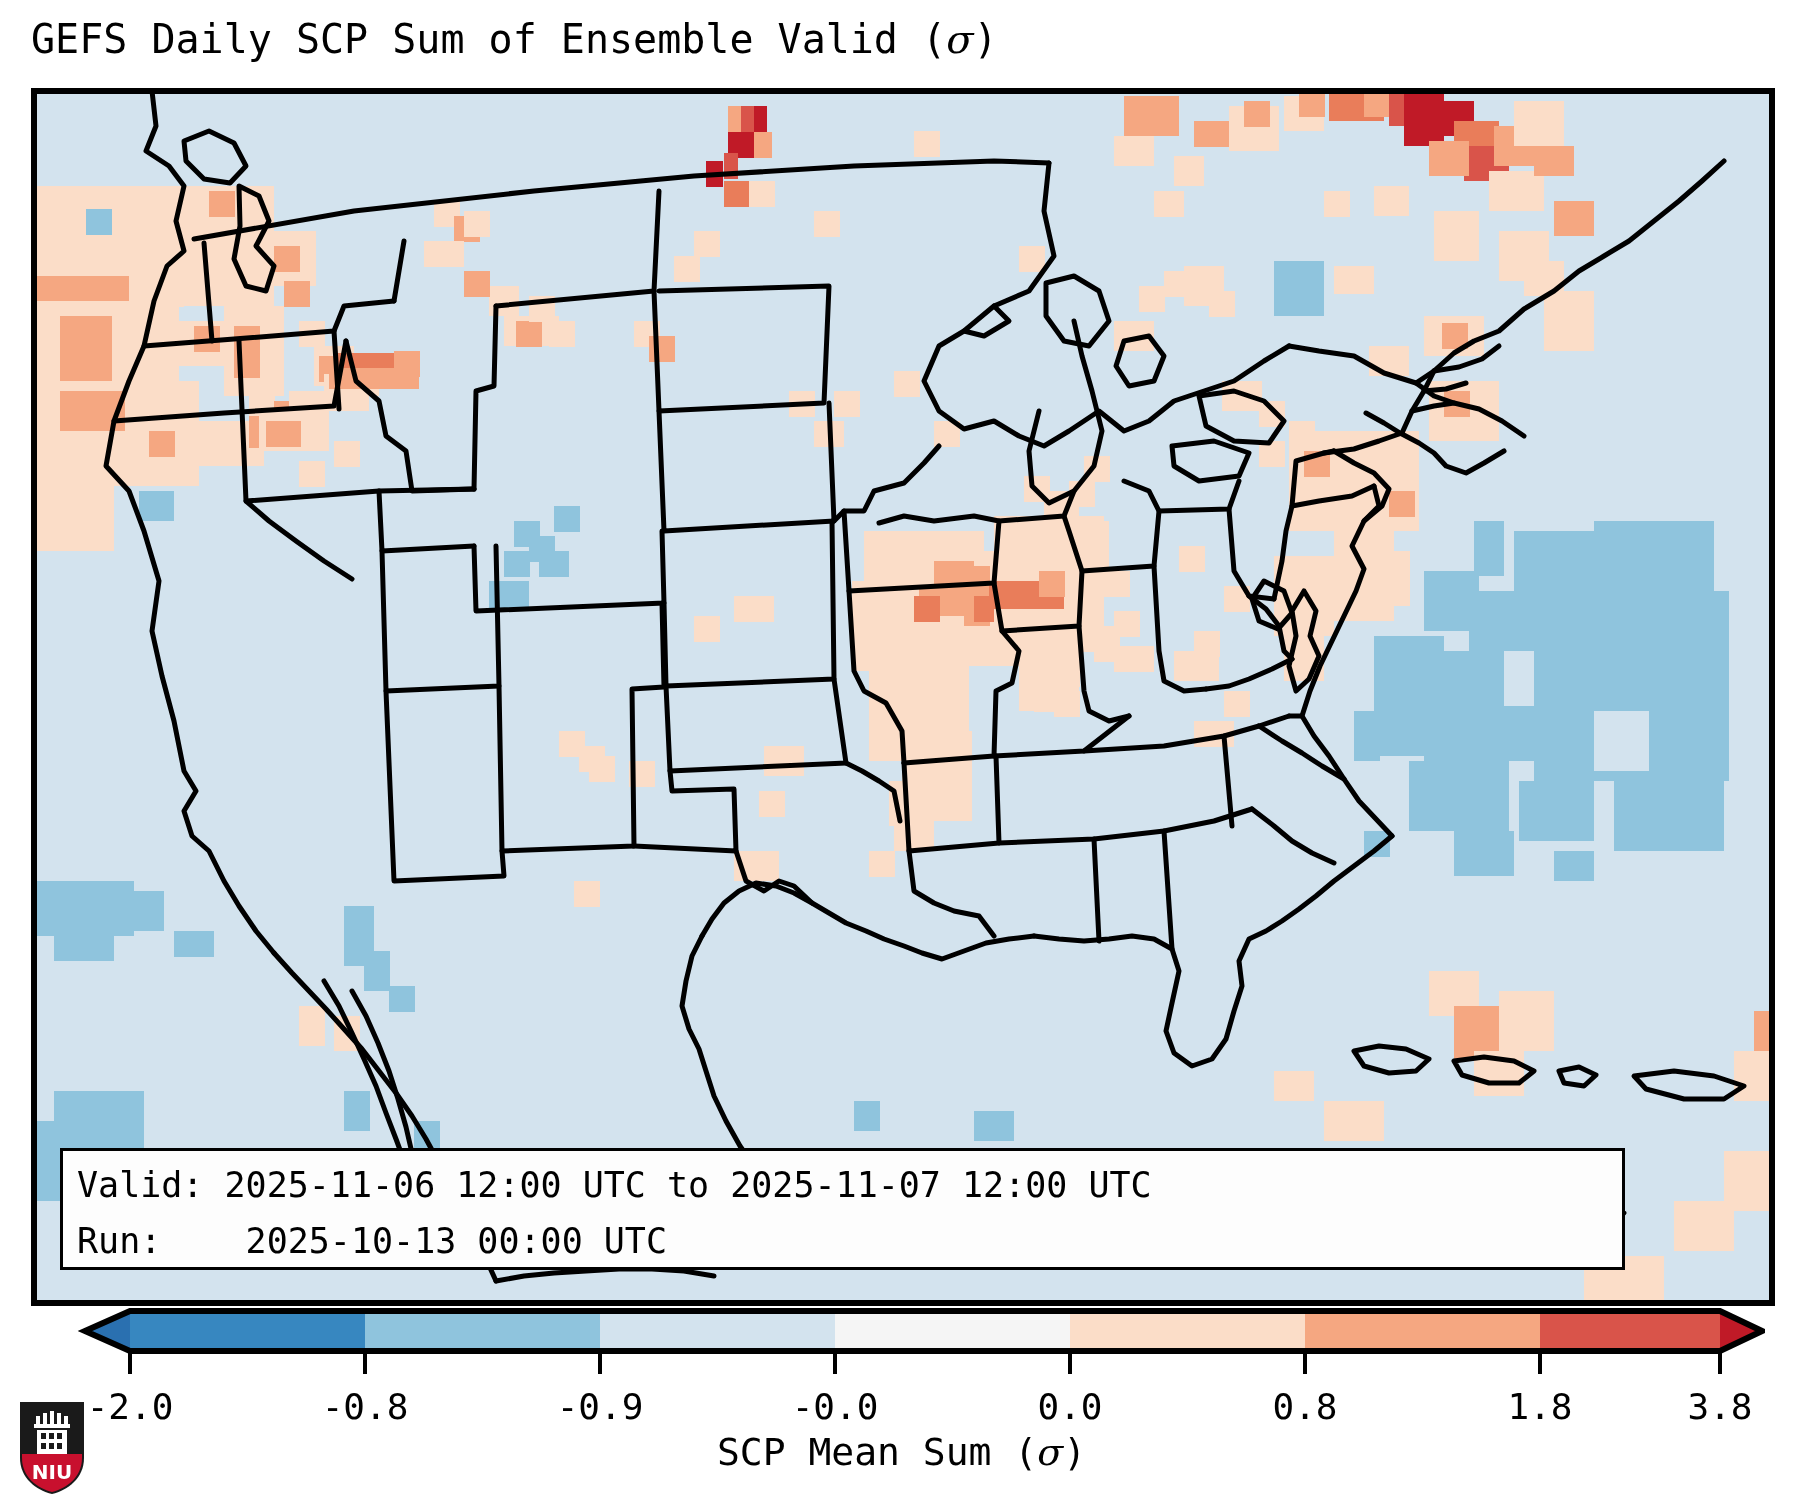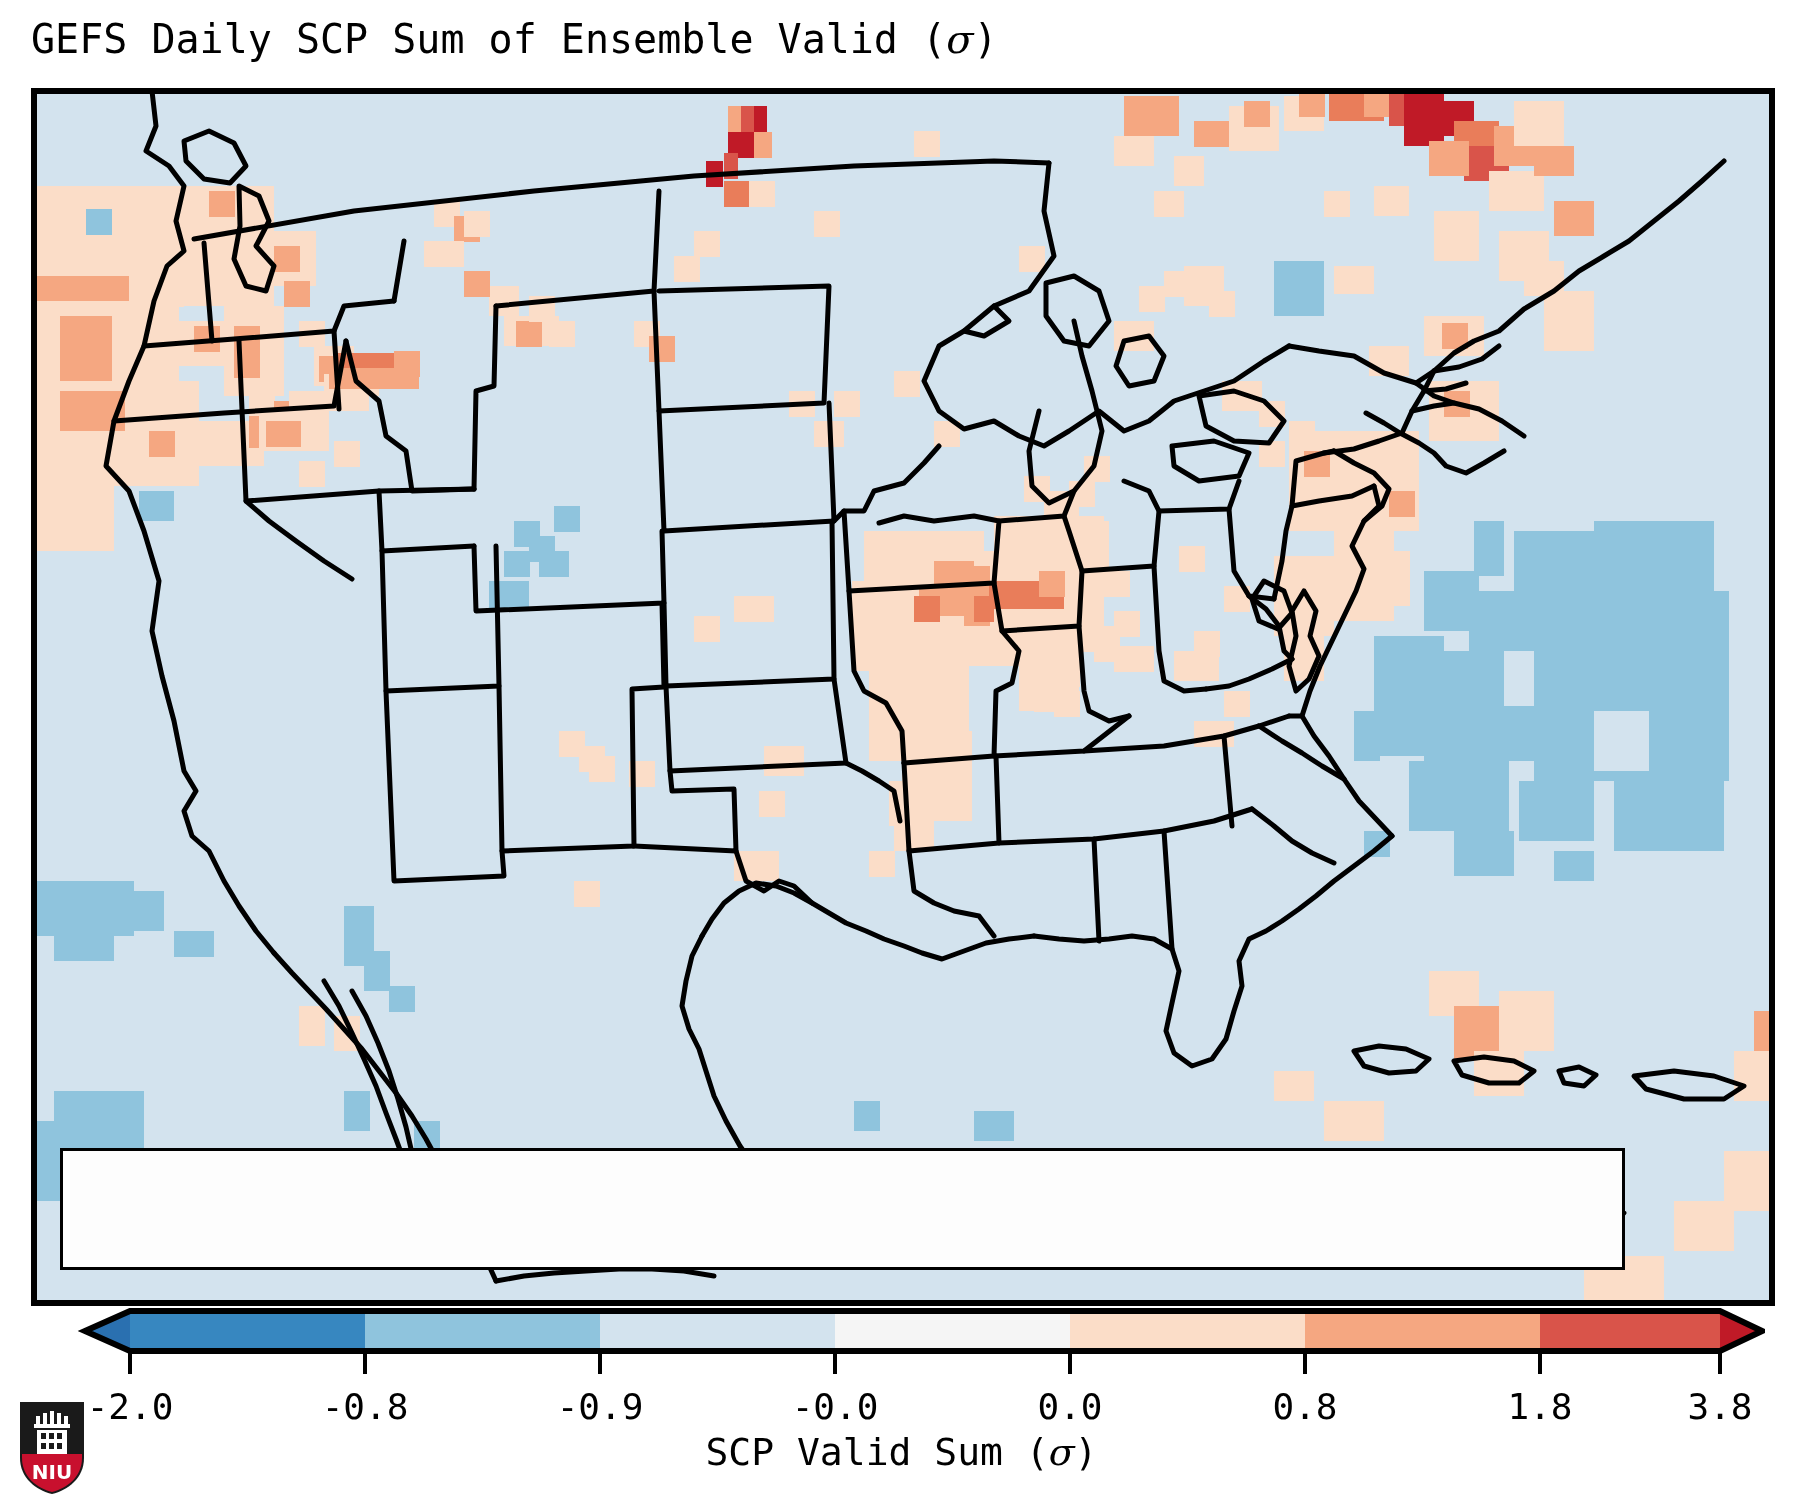--- a/index.html
+++ b/index.html
@@ -427,20 +427,22 @@
       <path d="M1378 320 L1400 315 L1420 312"></path>
       <path d="M1390 300 L1412 298 L1432 292"></path>
       <path d="M1400 280 L1425 276 L1448 268 L1465 255"></path>
     </g>
     </g>
     <rect x="0" y="0" width="1738" height="1212" fill="none" stroke="#000" stroke-width="6"></rect>
   </svg>
 </div>
 
 <div id="info-box">
+  <div class="info-line">Valid: 2025-11-06 12:00 UTC to 2025-11-07 12:00 UTC</div>
+  <div class="info-line">Run:    2025-10-13 00:00 UTC</div>
 </div>
 
 <div id="cbar-wrap">
   <svg id="cbar-svg" width="1725" height="46" viewBox="0 0 1725 46">
     <g shape-rendering="crispEdges">
       <polygon points="45,23 90,3 90,43" fill="#2a70b0"></polygon>
       <rect x="90" y="3" width="235" height="40" fill="#3787c0"></rect>
       <rect x="325" y="3" width="235" height="40" fill="#8fc4dd"></rect>
       <rect x="560" y="3" width="235" height="40" fill="#d3e3ee"></rect>
       <rect x="795" y="3" width="235" height="40" fill="#f5f5f5"></rect>
@@ -477,21 +479,21 @@
 
 <div class="cb-tick-label" style="left:130px">-2.0</div>
 <div class="cb-tick-label" style="left:365px">-0.8</div>
 <div class="cb-tick-label" style="left:600px">-0.9</div>
 <div class="cb-tick-label" style="left:835px">-0.0</div>
 <div class="cb-tick-label" style="left:1070px">0.0</div>
 <div class="cb-tick-label" style="left:1305px">0.8</div>
 <div class="cb-tick-label" style="left:1540px">1.8</div>
 <div class="cb-tick-label" style="left:1720px">3.8</div>
 
-<div id="cbar-title"><span>SCP Valid Sum (</span><span class="sig">σ</span><span>)</span></div>
+<div id="cbar-title"><span>SCP Mean Sum (</span><span class="sig">σ</span><span>)</span></div>
 
 <svg id="niu-logo" viewBox="0 0 72 96">
   <path d="M4 2 H68 V58 C68 78 52 90 36 94 C20 90 4 78 4 58 Z" fill="#1a1a1a"></path>
   <path d="M6 54 H66 V58 C66 77 51 88 36 92 C21 88 6 77 6 58 Z" fill="#c8102e"></path>
   <g fill="#ffffff">
     <rect x="20" y="16" width="4" height="9"></rect>
     <rect x="27" y="13" width="4" height="12"></rect>
     <rect x="34" y="11" width="4" height="14"></rect>
     <rect x="41" y="13" width="4" height="12"></rect>
     <rect x="48" y="16" width="4" height="9"></rect>

